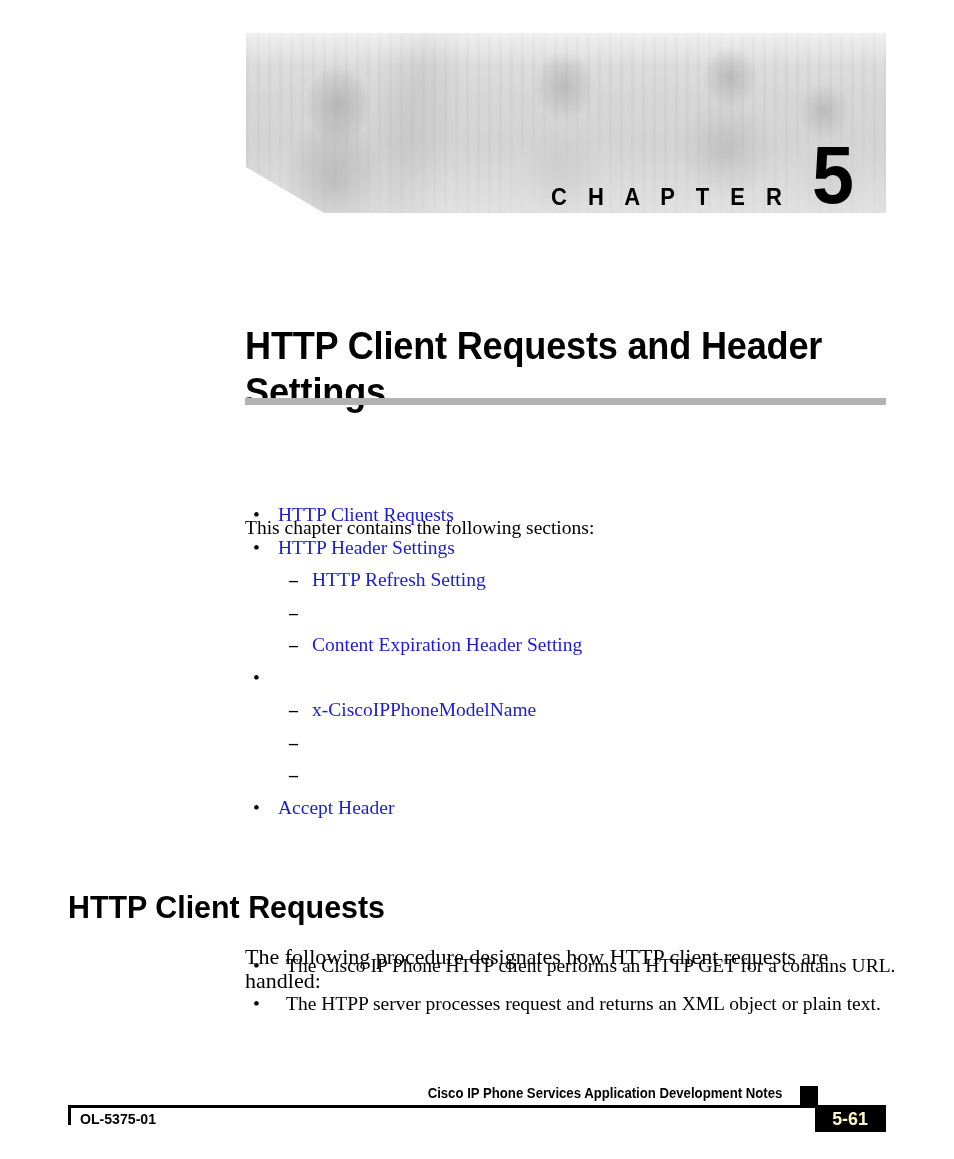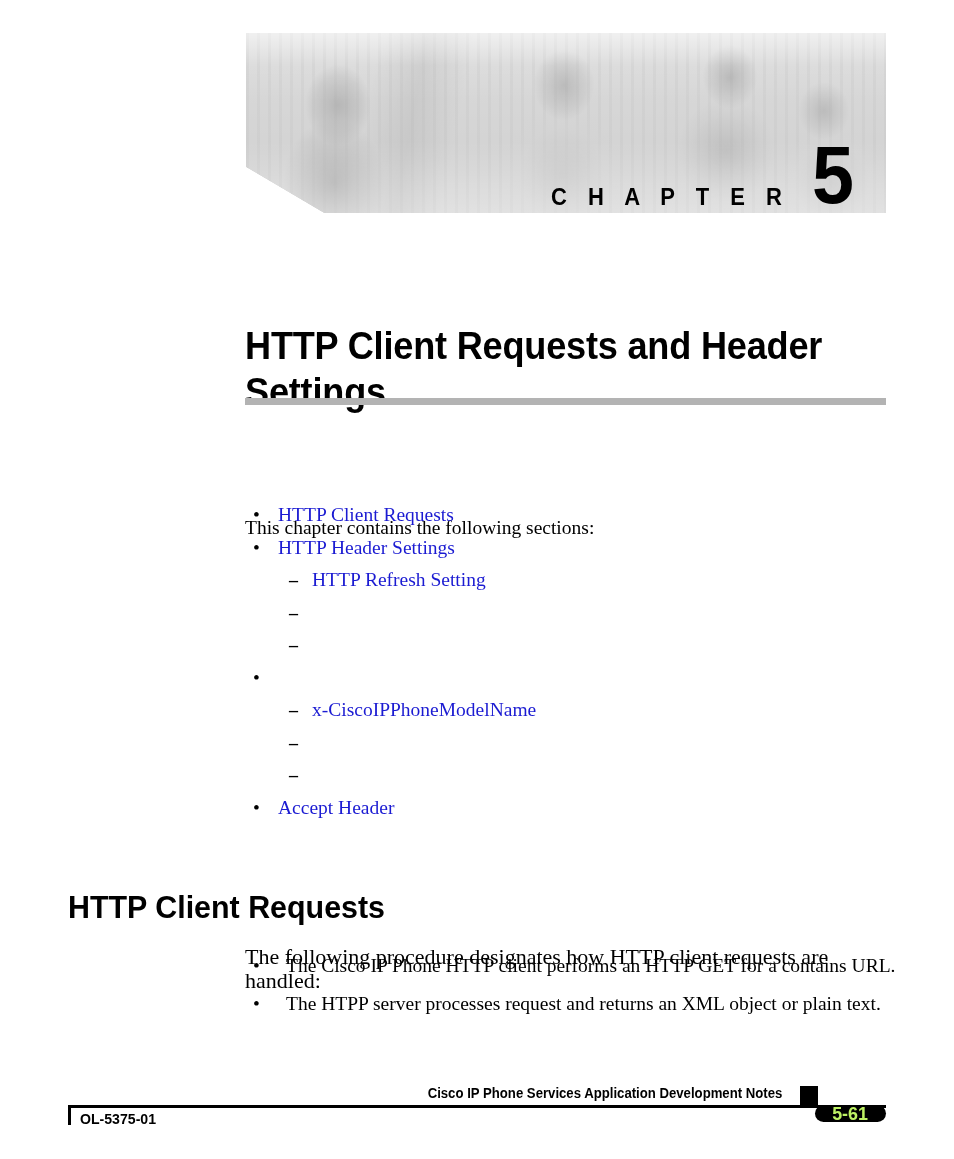--- a/index.html
+++ b/index.html
@@ -241,30 +241,29 @@
     line-height: 19px;
     color: #000000;
     transform: scaleX(0.94);
     transform-origin: left top;
   }
   #footer-pagebox {
     position: absolute;
     left: 815px;
     top: 1105px;
     width: 71px;
-    height: 17px;
+    height: 27px;
     background: #000000;
-    color: #bef264;
+    color: #fef9c3;
     font-family: "Liberation Sans Narrow", "Liberation Sans", sans-serif;
     font-weight: bold;
     font-size: 19px;
     display: flex;
     align-items: center;
     justify-content: center;
-    border-radius: 10px;
   }
   #footer-pagebox span { transform: scaleX(0.94); }
 </style>
 </head>
 <body>
 
 <div id="chapter-banner">
   <div class="banner-photo"></div>
   <div class="banner-bands"></div>
   <div class="banner-notch"></div>
@@ -287,20 +286,21 @@
     </div>
     <div class="toc-item level2">
       <span class="marker">–</span>
       <a class="toc-link" href="#">HTTP Refresh Setting</a>
     </div>
     <div class="toc-item level2">
       <span class="marker">–</span>
     </div>
     <div class="toc-item level2">
       <span class="marker">–</span>
+      <a class="toc-link" href="#">Content Expiration Header Setting</a>
     </div>
     <div class="toc-item level1">
       <span class="marker">•</span>
     </div>
     <div class="toc-item level2">
       <span class="marker">–</span>
       <a class="toc-link" href="#">x-CiscoIPPhoneModelName</a>
     </div>
     <div class="toc-item level2">
       <span class="marker">–</span>

